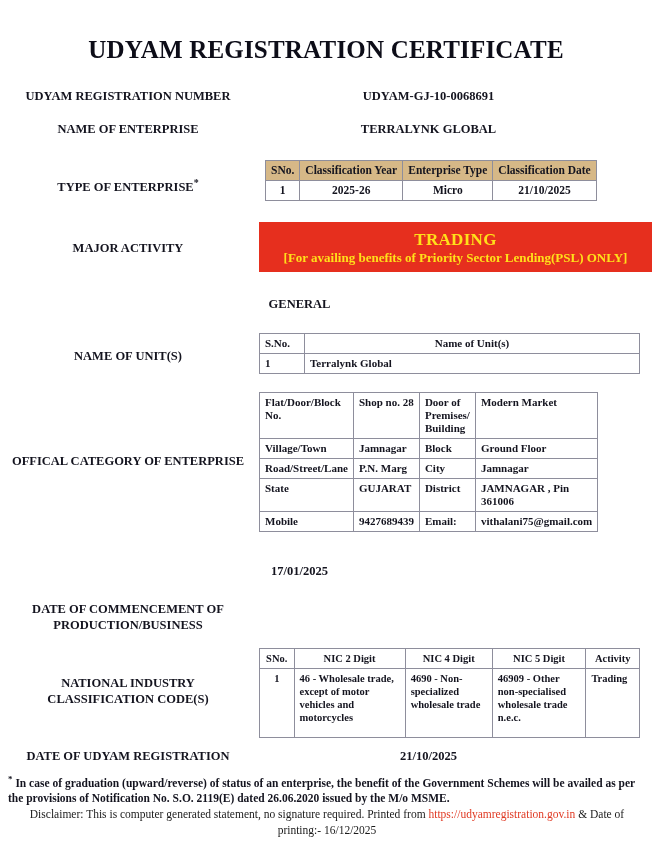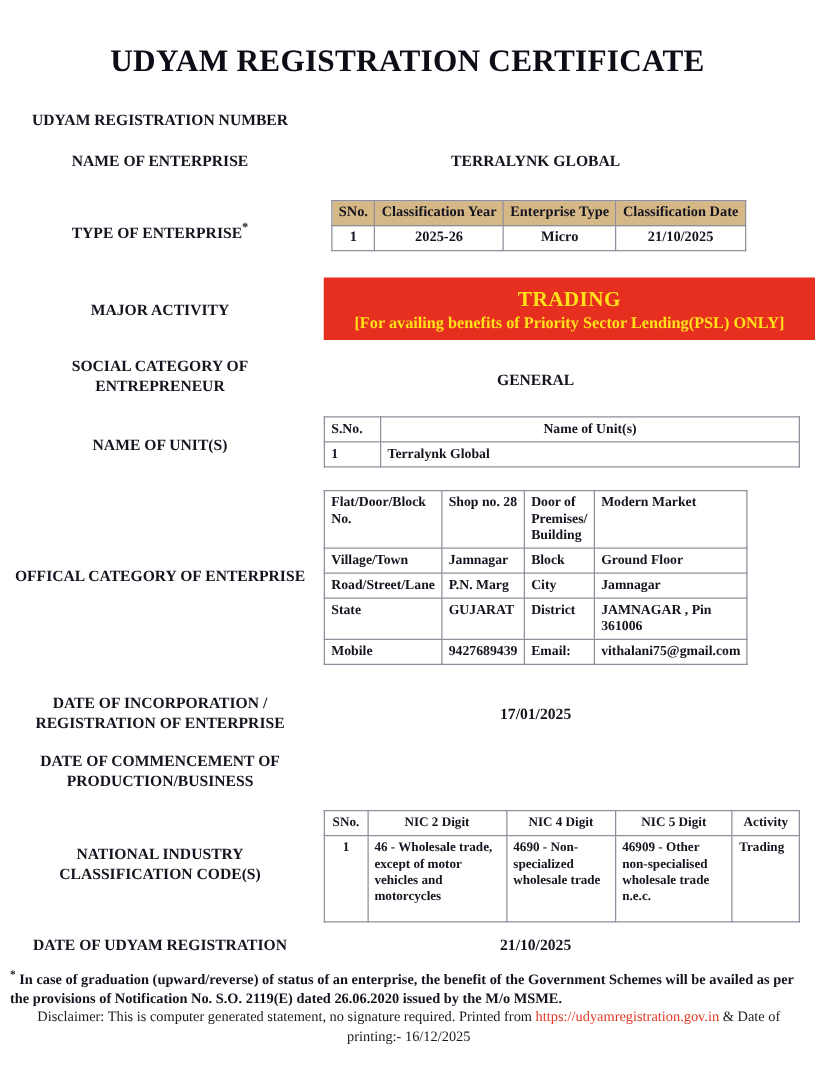--- a/index.html
+++ b/index.html
@@ -210,20 +210,21 @@
 </style>
 </head>
 <body>
 
 <div class="page">
 
   <div class="cert-title">UDYAM REGISTRATION CERTIFICATE</div>
 
   <div class="row" style="top:88px;">
     <div class="label">UDYAM REGISTRATION NUMBER</div>
+    <div class="value">UDYAM-GJ-10-0068691</div>
   </div>
 
   <div class="row" style="top:121px;">
     <div class="label">NAME OF ENTERPRISE</div>
     <div class="value">TERRALYNK GLOBAL</div>
   </div>
 
   <div class="row" style="top:175px;">
     <div class="label">
       <span>TYPE OF ENTERPRISE</span><span class="sup-star">*</span>
@@ -252,24 +253,20 @@
   <div class="row" style="top:240px;">
     <div class="label">MAJOR ACTIVITY</div>
   </div>
 
   <div class="trading-banner">
     <div class="headline">TRADING</div>
     <div class="subline">[For availing benefits of Priority Sector Lending(PSL) ONLY]</div>
   </div>
 
   <div class="row" style="top:285px;">
-    <div class="label">
-      <span>SOCIAL CATEGORY OF</span><br>
-      <span>ENTREPRENEUR</span>
-    </div>
     <div class="value" style="padding-top:11px;">GENERAL</div>
   </div>
 
   <div class="row" style="top:348px;">
     <div class="label">NAME OF UNIT(S)</div>
   </div>
 
   <table class="doc tbl-units">
     <thead>
       <tr>
@@ -318,24 +315,20 @@
       <tr>
         <td class="c1">Mobile</td>
         <td class="c2">9427689439</td>
         <td class="c3">Email:</td>
         <td>vithalani75@gmail.com</td>
       </tr>
     </tbody>
   </table>
 
   <div class="row" style="top:554px;">
-    <div class="label">
-      <span>DATE OF INCORPORATION /</span><br>
-      <span>REGISTRATION OF ENTERPRISE</span>
-    </div>
     <div class="value" style="padding-top:9px;">17/01/2025</div>
   </div>
 
   <div class="row" style="top:601px;">
     <div class="label">
       <span>DATE OF COMMENCEMENT OF</span><br>
       <span>PRODUCTION/BUSINESS</span>
     </div>
     <div class="value" style="padding-top:9px;"></div>
   </div>

